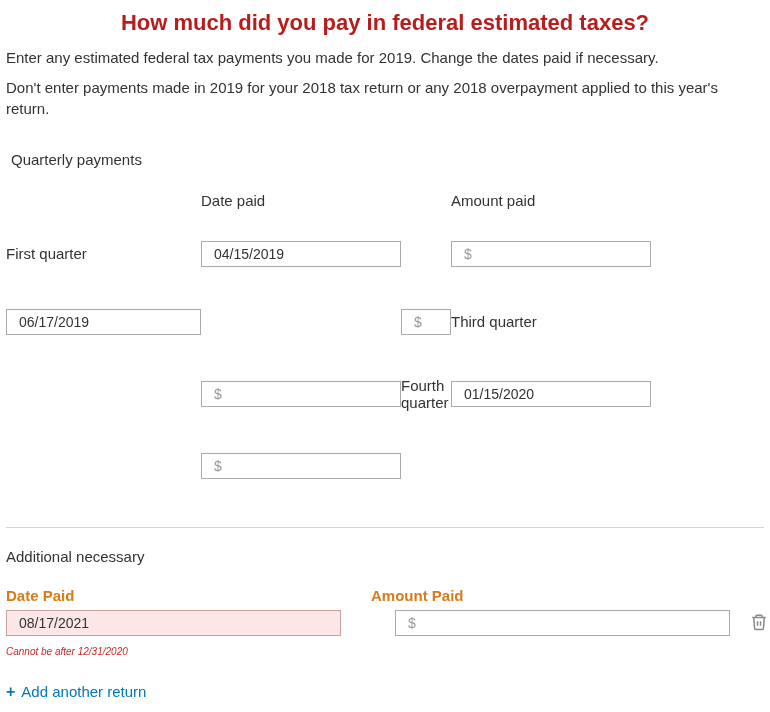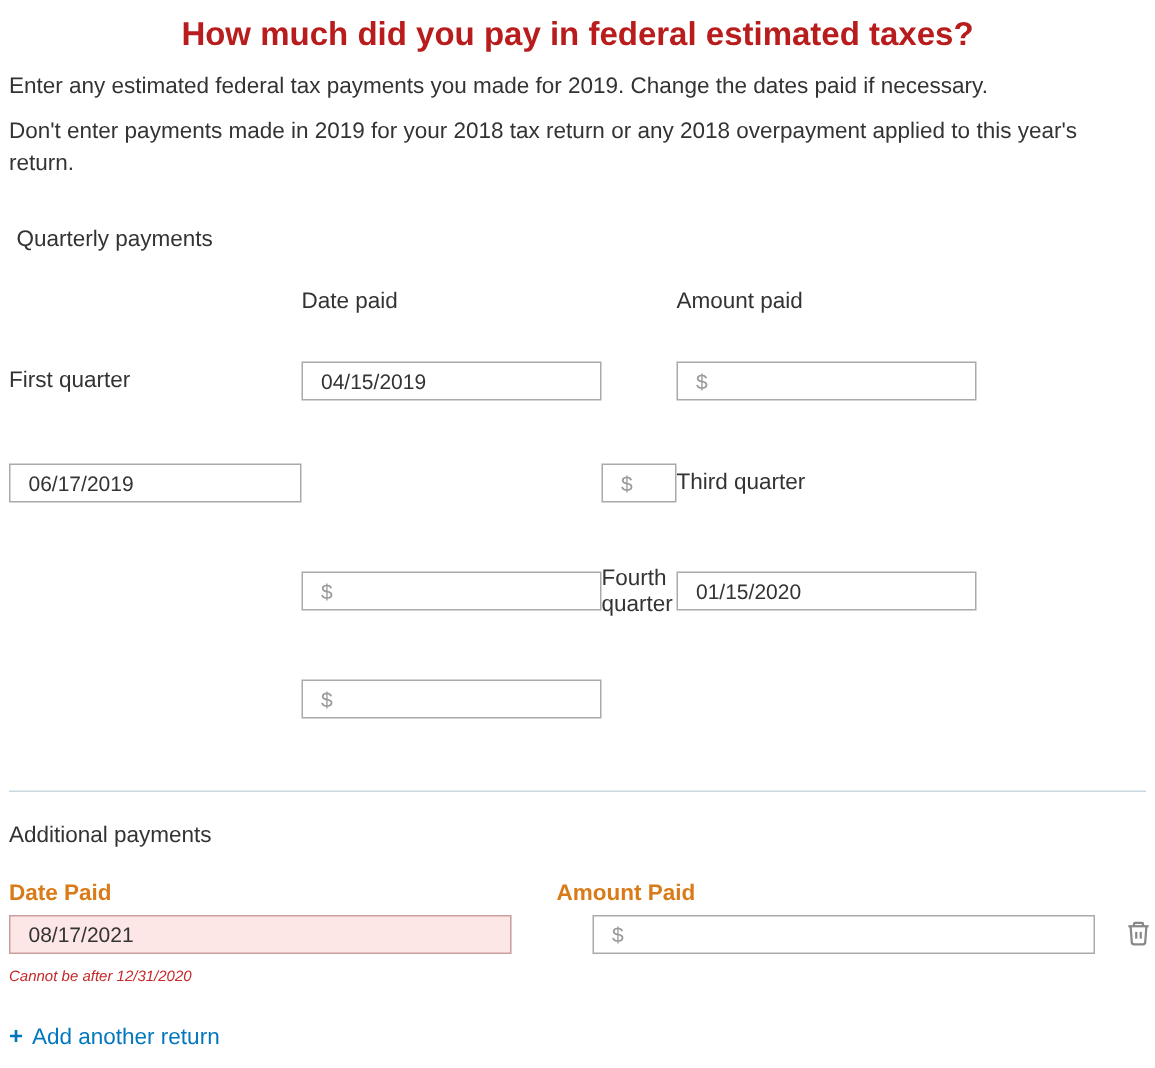--- a/index.html
+++ b/index.html
@@ -148,21 +148,21 @@
   <input class="txt" type="text" placeholder="$" style="">
 
   <div class="row-label">Fourth quarter</div>
   <input class="txt" type="text" value="01/15/2020" style="">
   <div></div>
   <input class="txt" type="text" placeholder="$" style="">
 </div>
 
 <hr class="sep">
 
-<div class="addl-label">Additional payments</div>
+<div class="addl-label">Additional necessary</div>
 
 <div class="addl-header-row">
   <div class="addl-head">Date Paid</div>
   <div></div>
   <div class="addl-head">Amount Paid</div>
   <div></div>
 </div>
 
 <div class="addl-row">
   <div>

